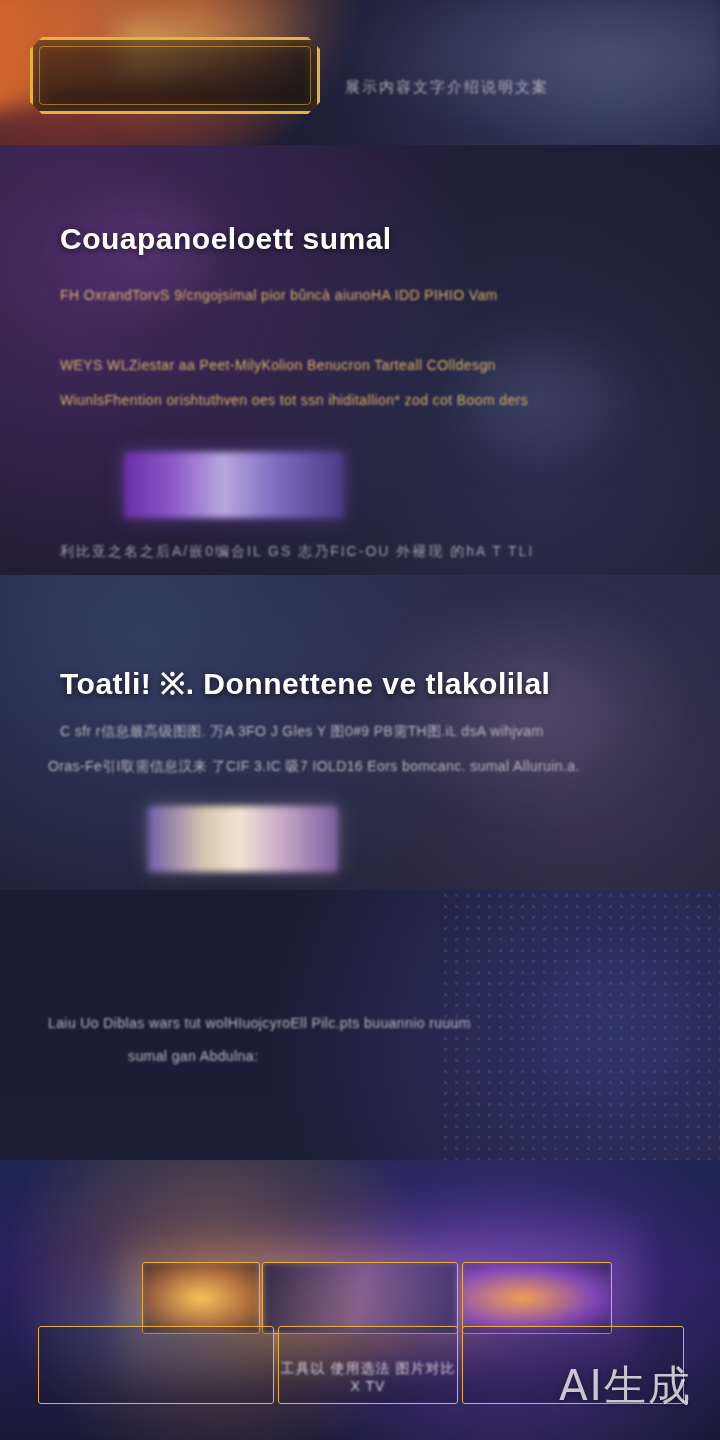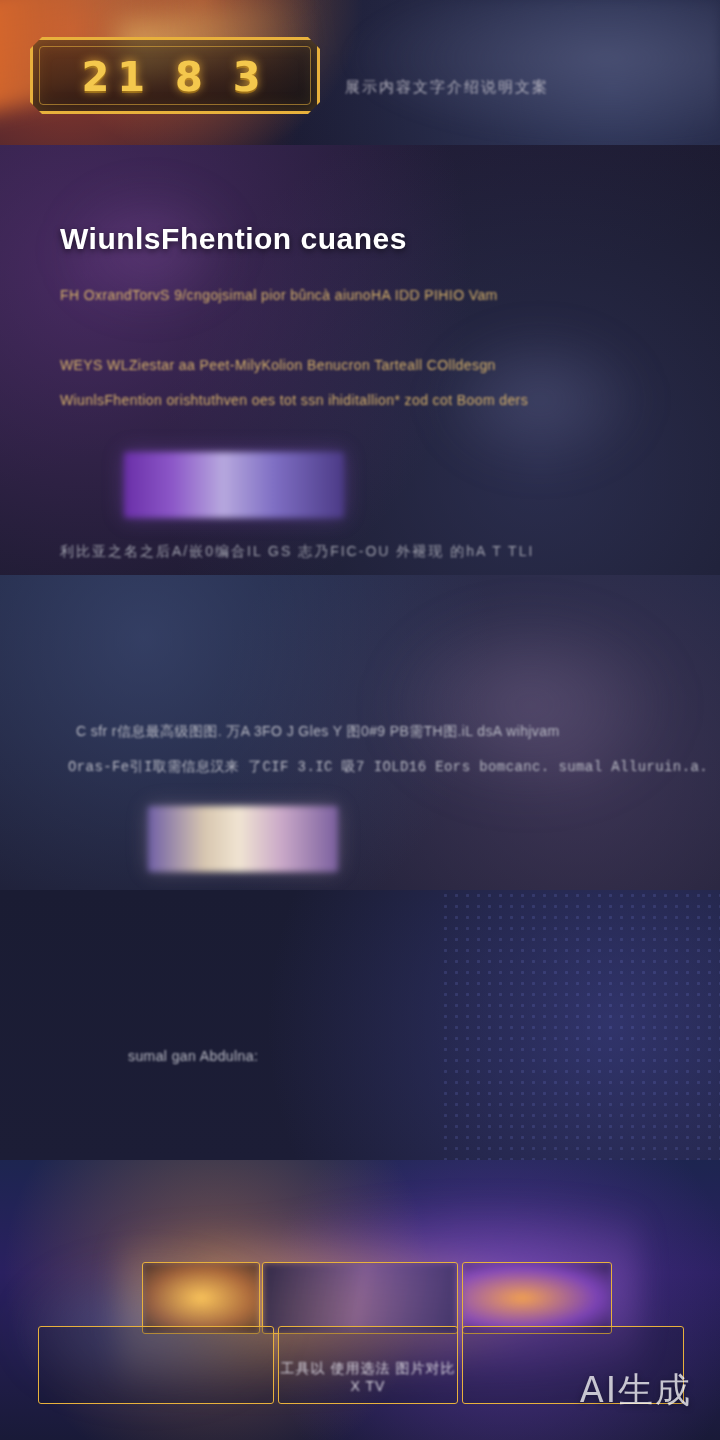--- a/index.html
+++ b/index.html
@@ -190,65 +190,66 @@
   .fb3 { left:462px; top:1326px; width:222px; height:78px; }
 
   .fcaption {
     position:absolute; left:278px; top:1360px; width:180px;
     text-align:center; font-size:14px; color:#d6d3dd; letter-spacing:1px;
     filter:blur(1px);
   }
 
   .watermark {
     position:absolute; right:28px; bottom:26px;
-    font-size:35px; color:rgba(255,255,255,0.75);
+    font-size:42px; color:rgba(255,255,255,0.75);
     font-family:"DejaVu Sans", sans-serif;
     letter-spacing:2px;
     text-shadow:0 2px 6px rgba(0,0,0,0.4);
   }
 </style>
 </head>
 <body>
 
 <div class="page">
 
   <div class="header">
     <div class="streak"></div>
     <div class="streak2"></div>
     <div class="darkblob"></div>
 
     <div class="badge">
       <div class="badge-inner"></div>
-      <div class="badge-text">21 8 3</div>
     </div>
 
     <div class="header-sub">展示内容文字介绍说明文案</div>
   </div>
 
   <div class="sec1">
     <div class="bokeh"></div>
     <div class="bokeh2"></div>
   </div>
-  <div class="heading" style="left:60px; top:222px;">WiunlsFhention cuanes</div>
+  <div class="heading" style="left:60px; top:222px;">Couapanoeloett sumal</div>
   <div class="body-line gold" style="left:60px; top:287px;">FH OxrandTorvS 9/cngojsimal pior bûncà   aiunoHA IDD PIHIO Vam</div>
   <div class="body-line gold" style="left:60px; top:357px;">WEYS WLZiestar aa Peet-MilyKolion Benucron Tarteall COlldesgn</div>
   <div class="body-line gold" style="left:60px; top:392px;">WiunlsFhention orishtuthven oes tot ssn ihiditallion* zod cot Boom ders</div>
   <div class="thumb t1"></div>
   <div class="caption" style="left:60px; top:543px;">利比亚之名之后A/嵌0编合IL GS 志乃FIC-OU 外褪现  的hA T TLI</div>
 
   <div class="sec2">
     <div class="glow"></div>
   </div>
-  <div class="body-line grey" style="left:76px; top:723px;">C sfr  r信息最高级图图. 万A  3FO J Gles Y 图0#9 PB需TH图.iL dsA wihjvam</div>
-  <div class="body-line grey" style="left:68px; top:758px;font-family:Liberation Mono, monospace;">Oras-Fe引I取需信息汉来 了CIF 3.IC 吸7 IOLD16 Eors bomcanc. sumal Alluruin.a.</div>
+  <div class="heading" style="left:60px; top:662px;">Toatli! ※. Donnettene ve tlakolilal</div>
+  <div class="body-line grey" style="left:60px; top:723px;">C sfr  r信息最高级图图. 万A  3FO J Gles Y 图0#9 PB需TH图.iL dsA wihjvam</div>
+  <div class="body-line grey" style="left:48px; top:758px;">Oras-Fe引I取需信息汉来 了CIF 3.IC 吸7 IOLD16 Eors bomcanc. sumal Alluruin.a.</div>
   <div class="thumb t2"></div>
 
   <div class="sec3">
     <div class="dots"></div>
   </div>
+  <div class="body-line grey" style="left:48px; top:1015px;">Laiu Uo Diblas wars tut wolHIuojcyroEll Pilc.pts buuannio ruuum</div>
   <div class="body-line grey" style="left:128px; top:1048px;">sumal gan Abdulna:</div>
 
   <div class="footer">
     <div class="swirl"></div>
     <div class="swirl2"></div>
   </div>
 
   <div class="fthumb f1">
       <div class="inner"></div>
     </div>

